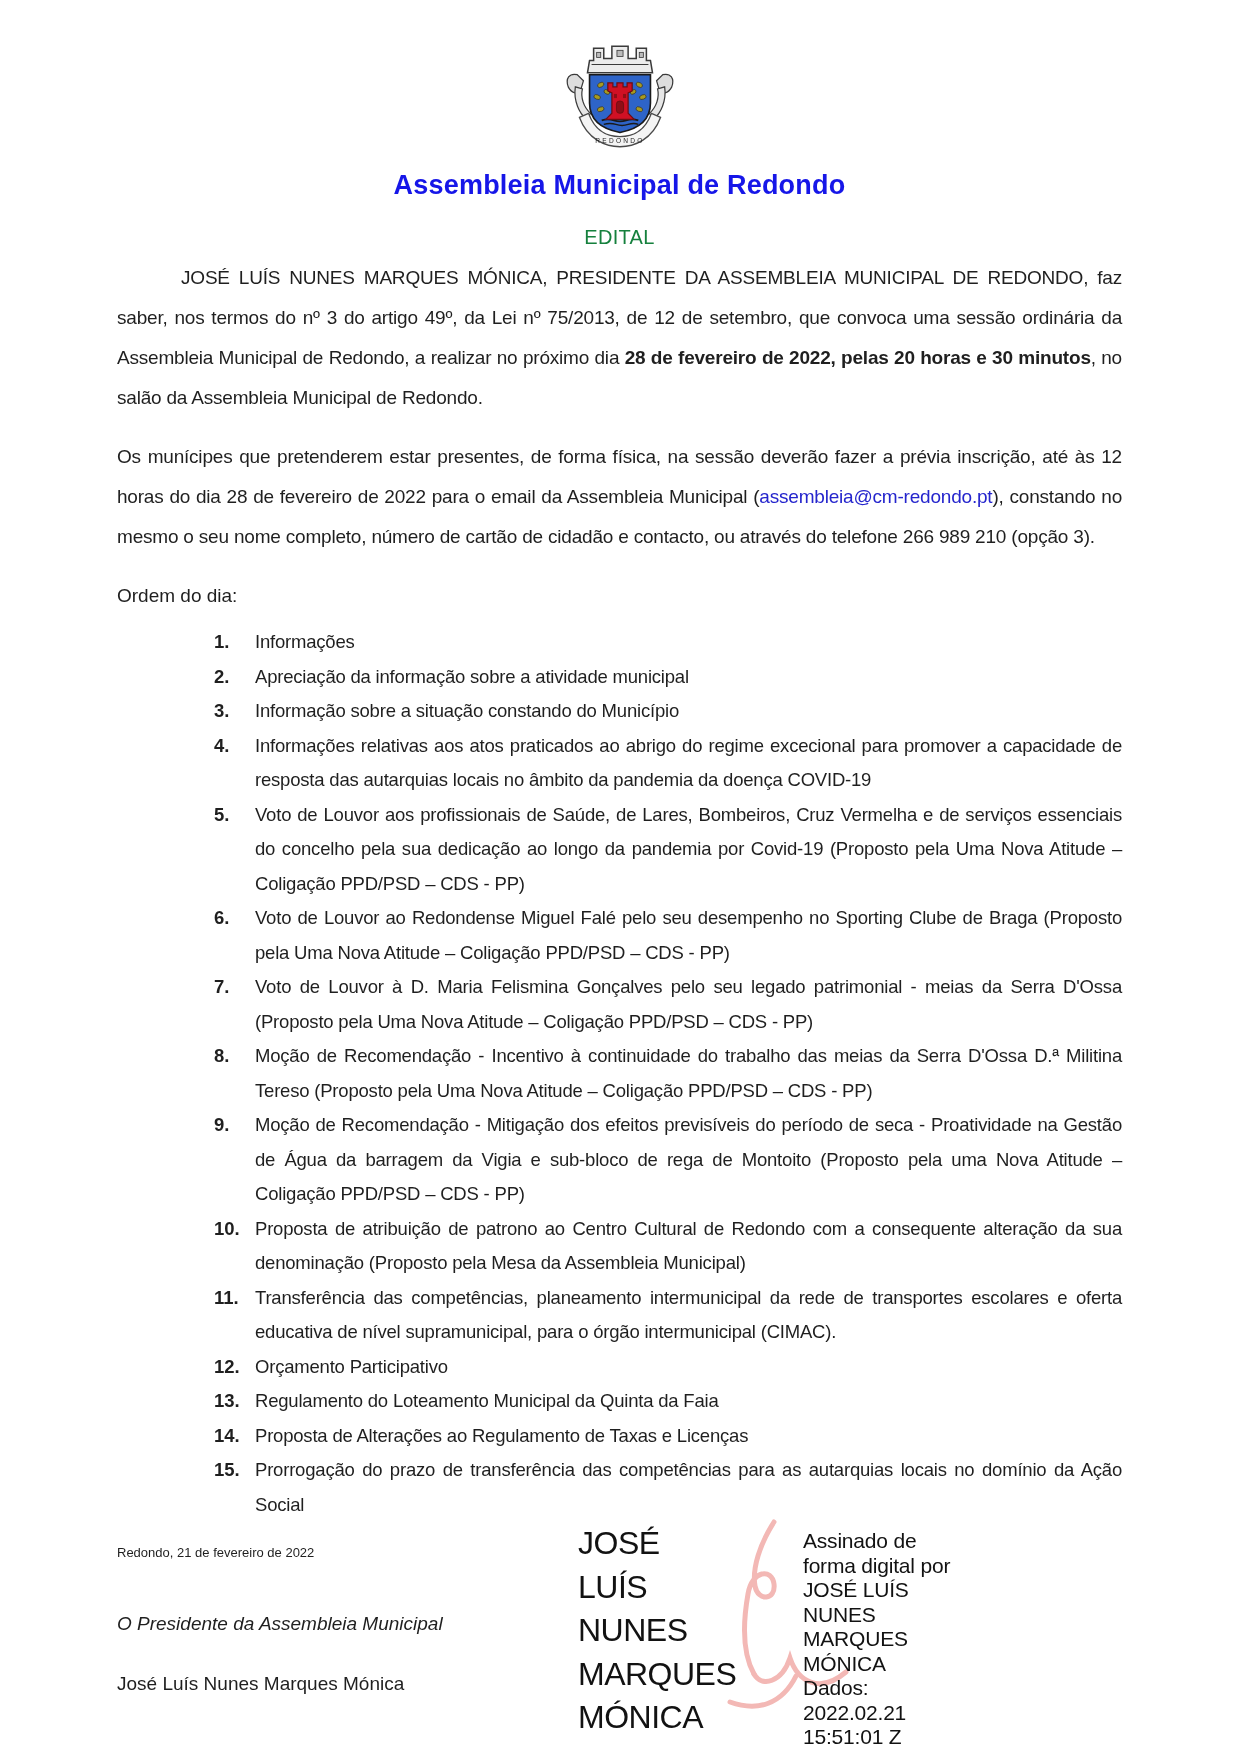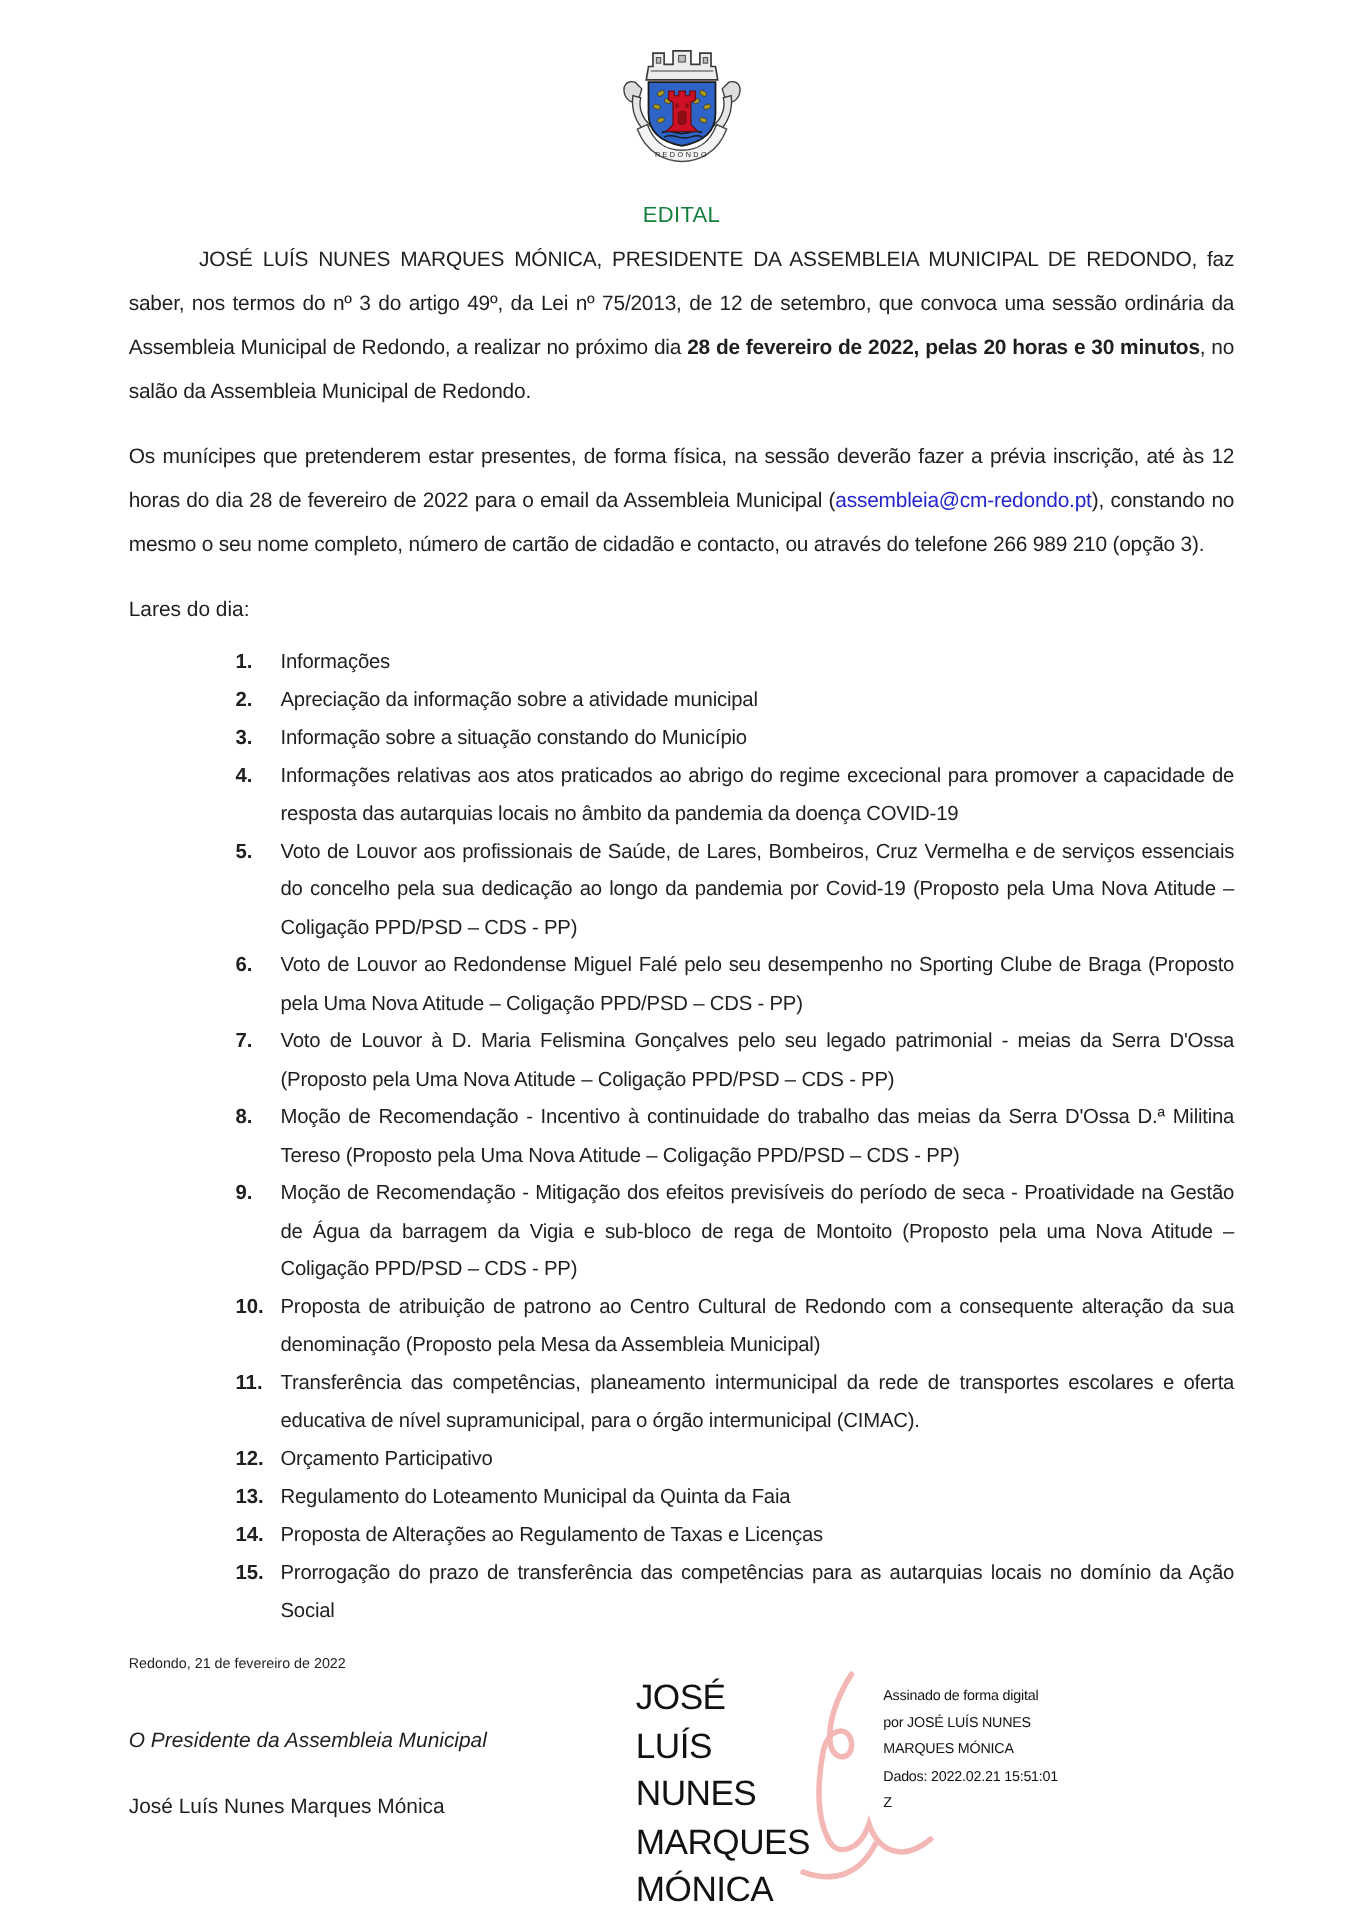--- a/index.html
+++ b/index.html
@@ -47,21 +47,21 @@
   .president-title{margin-top:31px;font-size:19px;line-height:40px;font-style:italic;}
   .president-name{margin-top:20px;font-size:19px;line-height:40px;}
   .signature{position:absolute;left:578px;top:1516px;width:420px;height:205px;}
   .sig-name{
     position:absolute;left:0;top:6px;width:152px;
     font-size:32px;line-height:43.5px;color:#121212;letter-spacing:-0.5px;
   }
   .sig-swoosh{position:absolute;left:146px;top:0;width:126px;height:205px;}
   .sig-details{
     position:absolute;left:225px;top:13px;width:160px;
-    font-size:13px;line-height:24.5px;color:#121212;letter-spacing:-0.2px;
+    font-size:21px;line-height:24.5px;color:#121212;letter-spacing:-0.2px;
   }
 </style>
 </head>
 <body>
 
 <div class="page">
   <div class="content">
 
     <div class="crest-wrap">
       <svg viewBox="0 0 132 120" aria-hidden="true">
@@ -96,28 +96,29 @@
         <path d="M54,56 L54,48 L59,48 L59,52 L63,52 L63,48 L69,48 L69,52 L73,52 L73,48 L78,48 L78,56 L74,58 L74,78 L80,84 L52,84 L58,78 L58,58 Z" style="fill:var(--tower_red);stroke:#6B0D12;stroke-width:1.2"></path>
         <rect x="62.5" y="66" width="7" height="12" rx="3" style="fill:#8F0E16;stroke:#6B0D12;stroke-width:0.8"></rect>
         <rect x="60" y="59" width="3" height="4" style="fill:#8F0E16"></rect>
         <rect x="69" y="59" width="3" height="4" style="fill:#8F0E16"></rect>
 
         <path d="M26,82 C34,104 52,111 66,111 C80,111 98,104 106,82 L97,78 C90,97 78,101 66,101 C54,101 42,97 35,78 Z" style="fill:var(--banner_fill);stroke:#4A4A4A;stroke-width:1.3"></path>
         <text x="66" y="107" text-anchor="middle" style="font-family:'Liberation Sans',sans-serif;font-size:6.5px;letter-spacing:2.2px;fill:#222222">REDONDO</text>
       </svg>
     </div>
 
+    <h1 class="org-title">Assembleia Municipal de Redondo</h1>
 
     <div class="doc-type">EDITAL</div>
 
     <p class="para para1"><span class="caps-name">JOSÉ LUÍS NUNES MARQUES MÓNICA, PRESIDENTE DA ASSEMBLEIA MUNICIPAL DE REDONDO</span><span>, faz saber, nos termos do nº 3 do artigo 49º, da Lei nº 75/2013, de 12 de setembro, que convoca uma sessão ordinária da Assembleia Municipal de Redondo, a realizar no próximo dia </span><span class="bold">28 de fevereiro de 2022, pelas 20 horas e 30 minutos</span><span>, no salão da Assembleia Municipal de Redondo.</span></p>
 
     <p class="para para2"><span>Os munícipes que pretenderem estar presentes, de forma física, na sessão deverão fazer a prévia inscrição, até às 12 horas do dia 28 de fevereiro de 2022 para o email da Assembleia Municipal (</span><a class="email-link">assembleia@cm-redondo.pt</a><span>), constando no mesmo o seu nome completo, número de cartão de cidadão e contacto, ou através do telefone 266 989 210 (opção 3).</span></p>
 
-    <div class="ordem">Lares do dia:</div>
+    <div class="ordem">Ordem do dia:</div>
 
     <div class="agenda">
       <div class="agenda-item">
         <span class="num">1.</span>
         <span class="txt">Informações</span>
       </div>
       <div class="agenda-item">
         <span class="num">2.</span>
         <span class="txt">Apreciação da informação sobre a atividade municipal</span>
       </div>

